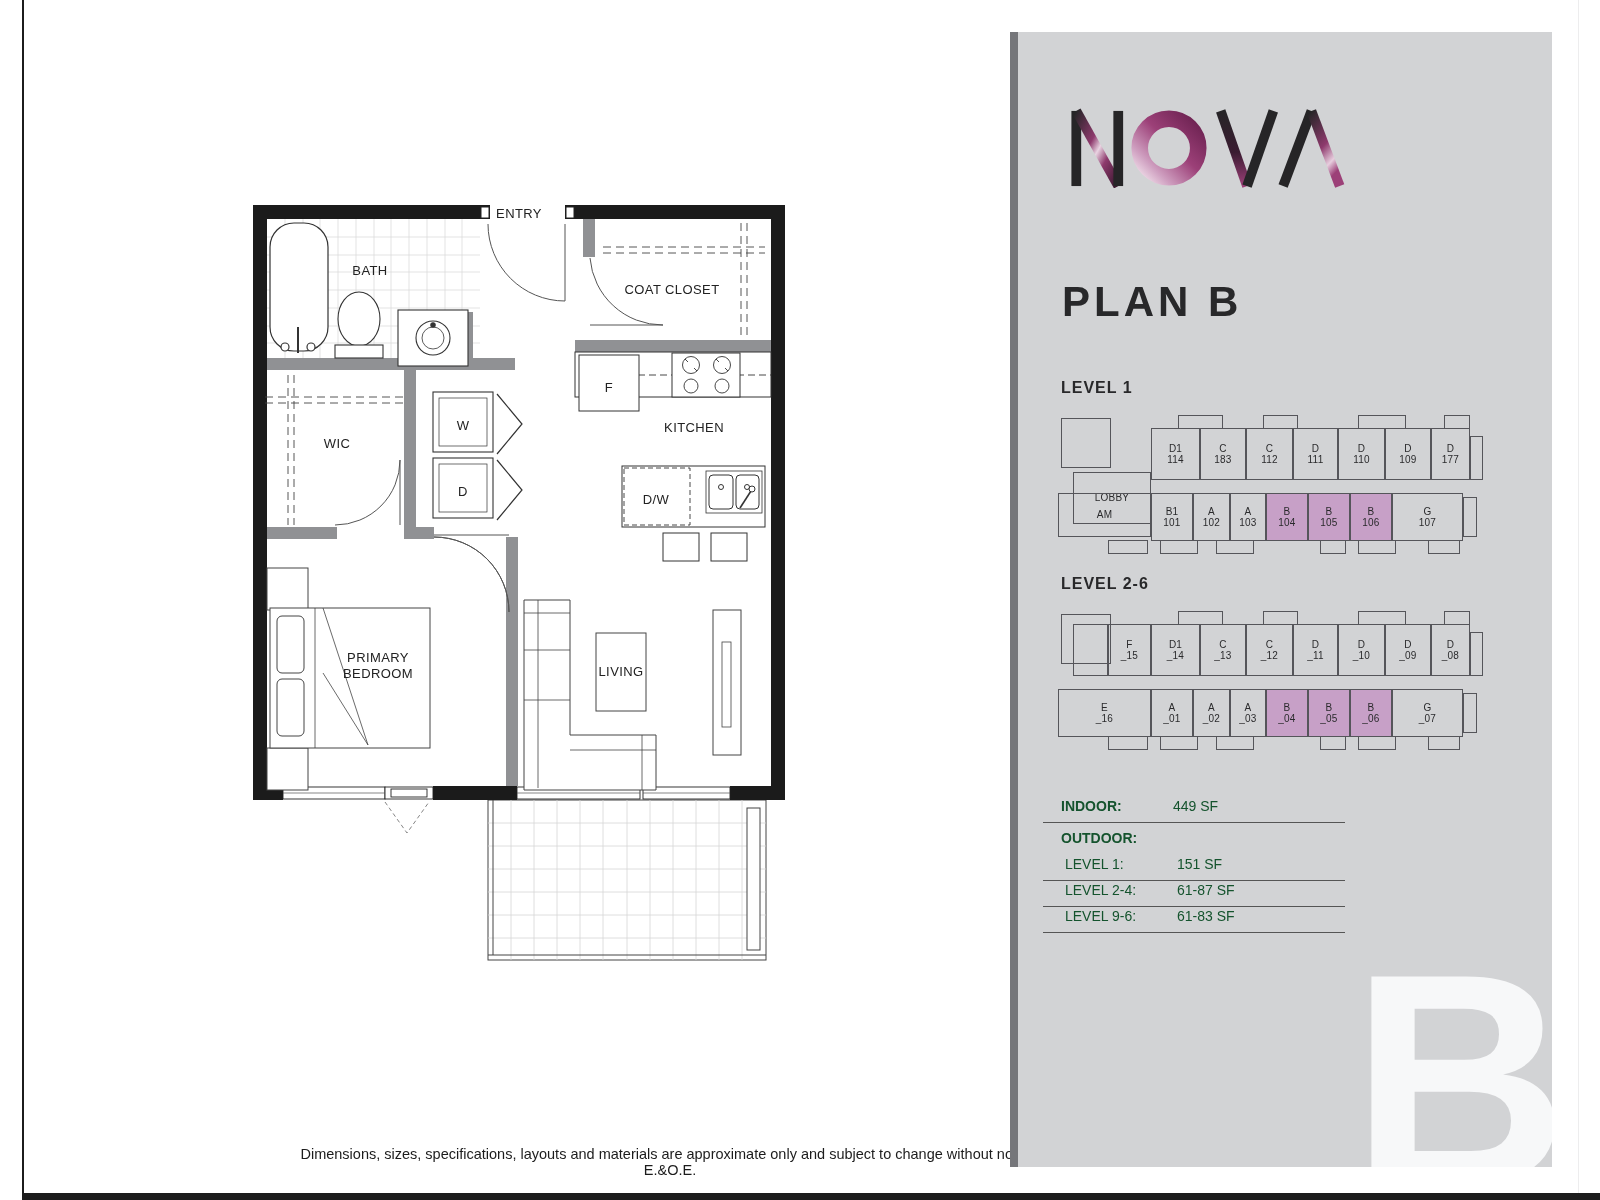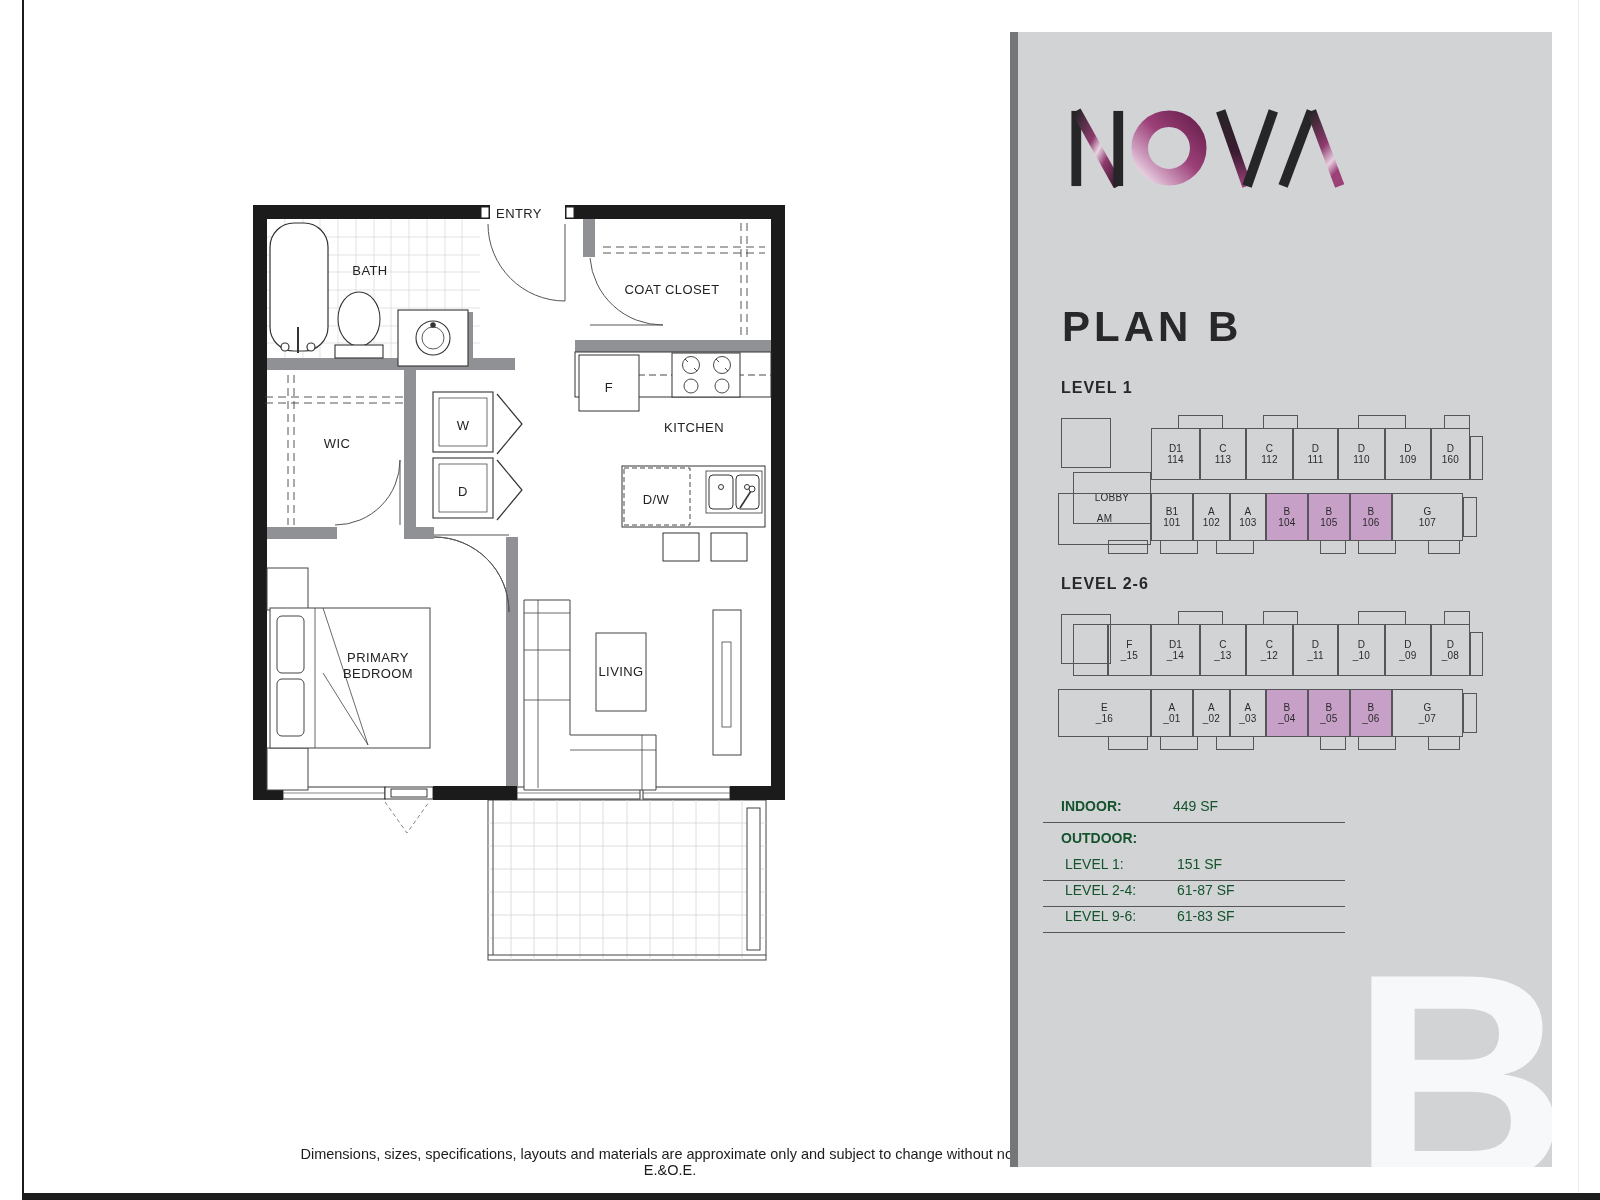--- a/index.html
+++ b/index.html
@@ -16,21 +16,21 @@
   .plan-label{font-family:"Liberation Sans",sans-serif;font-size:13px;fill:#222;letter-spacing:.4px;}
   .disclaimer{position:absolute;left:280px;top:1146px;width:780px;text-align:center;
               font-size:14.5px;color:#1c1c1c;}
 
   
   .panel{position:absolute;left:1010px;top:32px;width:542px;height:1135px;
          background:#d2d3d5;border-left:8px solid #75767a;box-sizing:border-box;overflow:hidden;}
   .logo{position:absolute;left:45px;top:76px;width:290px;height:80px;}
   .sr{position:absolute;width:1px;height:1px;overflow:hidden;clip:rect(0 0 0 0);}
   .plan-name{position:absolute;left:44px;top:246px;font-size:42px;font-weight:700;
-             color:#28282a;letter-spacing:4px;margin-top:25px;}
+             color:#28282a;letter-spacing:4px;}
   .plan-type{position:absolute;left:44px;top:306px;font-size:37px;font-weight:700;
              color:#ffffff;letter-spacing:3px;}
   .kp-title{position:absolute;left:43px;font-size:16px;font-weight:700;color:#28282a;letter-spacing:1px;}
   .kp{position:absolute;left:38px;width:432px;height:160px;}
   .kp-cell{position:absolute;box-sizing:border-box;border:1px solid #55555a;
            display:flex;flex-direction:column;align-items:center;justify-content:center;
            font-size:10px;line-height:11.5px;color:#2a2a2c;letter-spacing:.2px;text-align:center;}
   .kp-cell.hl{background:var(--accent,#c7a0c7);}
   .kp-dec{position:absolute;box-sizing:border-box;border:1px solid #55555a;}
 
@@ -274,43 +274,43 @@
         <div class="kp-dec" style="left: 372px; top: 138px; width: 32px; height: 14px;"></div>
         <div class="kp-cell" style="left: 17px; top: 26px; width: 78px; height: 52px; margin-top: 44px;">
           <span>LOBBY</span>
         </div>
         <div class="kp-cell" style="left: 95px; top: 26px; width: 49px; height: 52px;">
           <span>D1</span>
           <span>114</span>
         </div>
         <div class="kp-cell" style="left: 144px; top: 26px; width: 46px; height: 52px;">
           <span>C</span>
-          <span>113</span>
+          <span>183</span>
         </div>
         <div class="kp-cell" style="left: 190px; top: 26px; width: 47px; height: 52px;">
           <span>C</span>
           <span>112</span>
         </div>
         <div class="kp-cell" style="left: 237px; top: 26px; width: 45px; height: 52px;">
           <span>D</span>
           <span>111</span>
         </div>
         <div class="kp-cell" style="left: 282px; top: 26px; width: 47px; height: 52px;">
           <span>D</span>
           <span>110</span>
         </div>
         <div class="kp-cell" style="left: 329px; top: 26px; width: 46px; height: 52px;">
           <span>D</span>
           <span>109</span>
         </div>
         <div class="kp-cell" style="left: 375px; top: 26px; width: 39px; height: 52px;">
           <span>D</span>
-          <span>160</span>
-        </div>
-        <div class="kp-cell" style="left: 2px; top: 91px; width: 93px; height: 52px;">
+          <span>177</span>
+        </div>
+        <div class="kp-cell" style="left: 2px; top: 91px; width: 93px; height: 44px;">
           <span>AM</span>
         </div>
         <div class="kp-cell" style="left: 95px; top: 91px; width: 42px; height: 48px; justify-content: center;">
           <span>B1</span>
           <span>101</span>
         </div>
         <div class="kp-cell" style="left: 137px; top: 91px; width: 37px; height: 48px;">
           <span>A</span>
           <span>102</span>
         </div>

